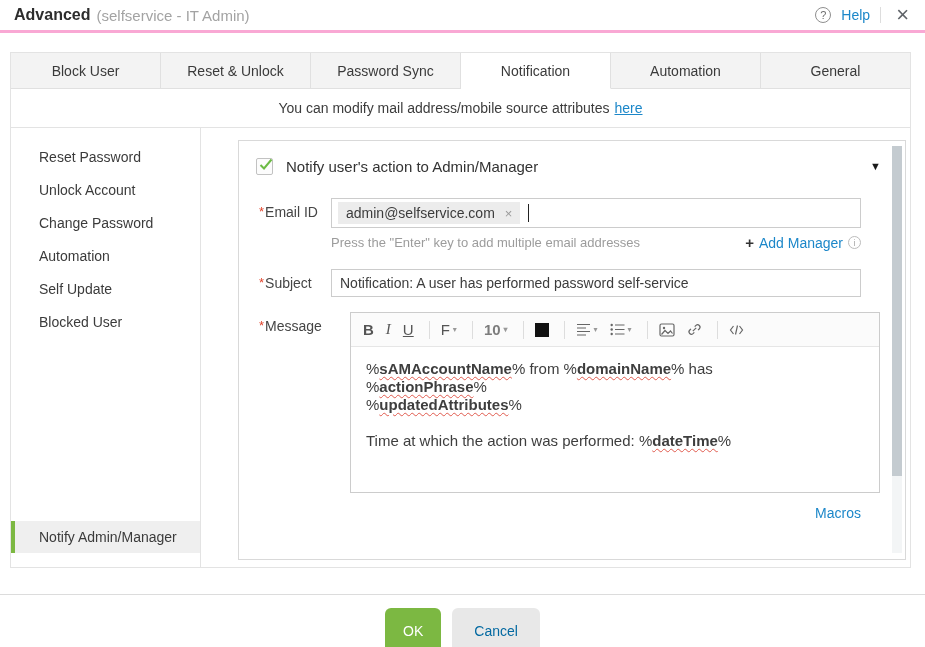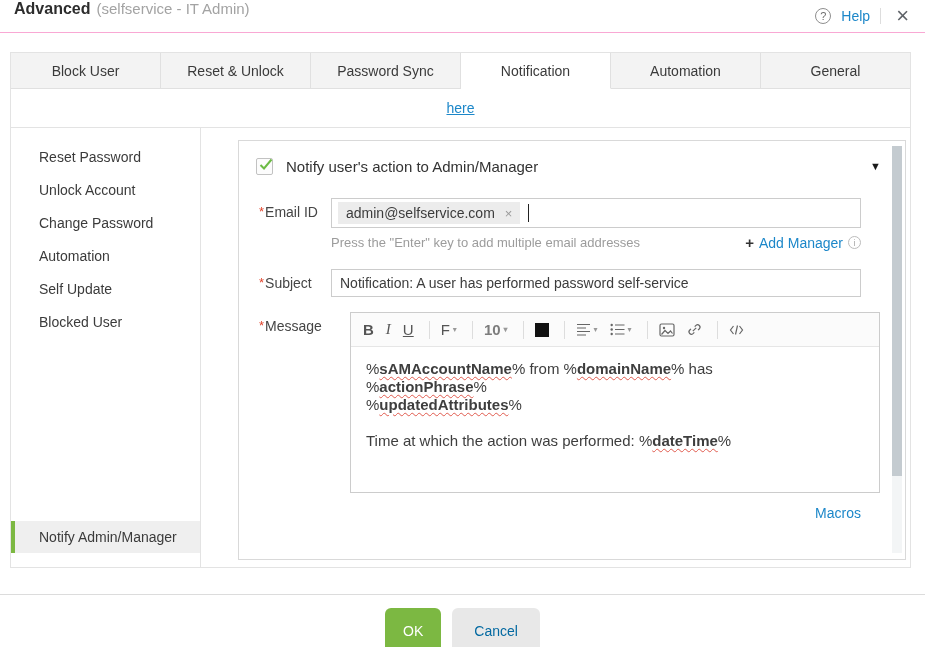--- a/index.html
+++ b/index.html
@@ -1,19 +1,19 @@
 <!DOCTYPE html>
 <html><head>
 <meta charset="utf-8">
 <style>
   * { margin:0; padding:0; box-sizing:border-box; }
   html,body { width:925px; height:647px; background:#fff; font-family:"Liberation Sans", sans-serif; position:relative; overflow:hidden; }
 
   
-  .titlebar { position:absolute; top:0; left:0; width:925px; height:33px; border-bottom:1px solid #f9a8d4; display:flex; padding:0 16px 0 14px; background:#fff; }
+  .titlebar { position:absolute; top:0; left:0; width:925px; height:33px; border-bottom:3px solid #f9a8d4; display:flex; align-items:center; padding:0 16px 0 14px; background:#fff; }
   .title { font-size:16px; font-weight:bold; color:#2d2d2d; }
   .subtitle { font-size:15px; color:#a3a3a3; margin-left:6px; }
   .titlebar-right { margin-left:auto; display:flex; align-items:center; gap:10px; }
   .help-icon { width:16px; height:16px; border:1px solid #8f8f8f; border-radius:50%; color:#6e6e6e; font-size:11px; display:flex; align-items:center; justify-content:center; }
   .help-link { color:#1c87c9; font-size:14px; cursor:pointer; }
   .tb-divider { width:1px; height:16px; background:#ddd; }
   .close-btn { font-size:22px; color:#5f6368; line-height:1; cursor:pointer; margin-left:5px; font-weight:normal; }
 
   
   .dialog { position:absolute; left:10px; top:52px; width:901px; height:516px; border:1px solid #e3e3e3; background:#fff; }
@@ -110,20 +110,21 @@
   <div class="tabs">
     <div class="tab">Block User</div>
     <div class="tab">Reset &amp; Unlock</div>
     <div class="tab">Password Sync</div>
     <div class="tab active">Notification</div>
     <div class="tab">Automation</div>
     <div class="tab">General</div>
   </div>
 
   <div class="infobar">
+    <span>You can modify mail address/mobile source attributes</span>
     <span class="here-link">here</span>
   </div>
 
   <div class="content">
 
     <div class="sidebar">
       <div class="side-item">Reset Password</div>
       <div class="side-item">Unlock Account</div>
       <div class="side-item">Change Password</div>
       <div class="side-item">Automation</div>

